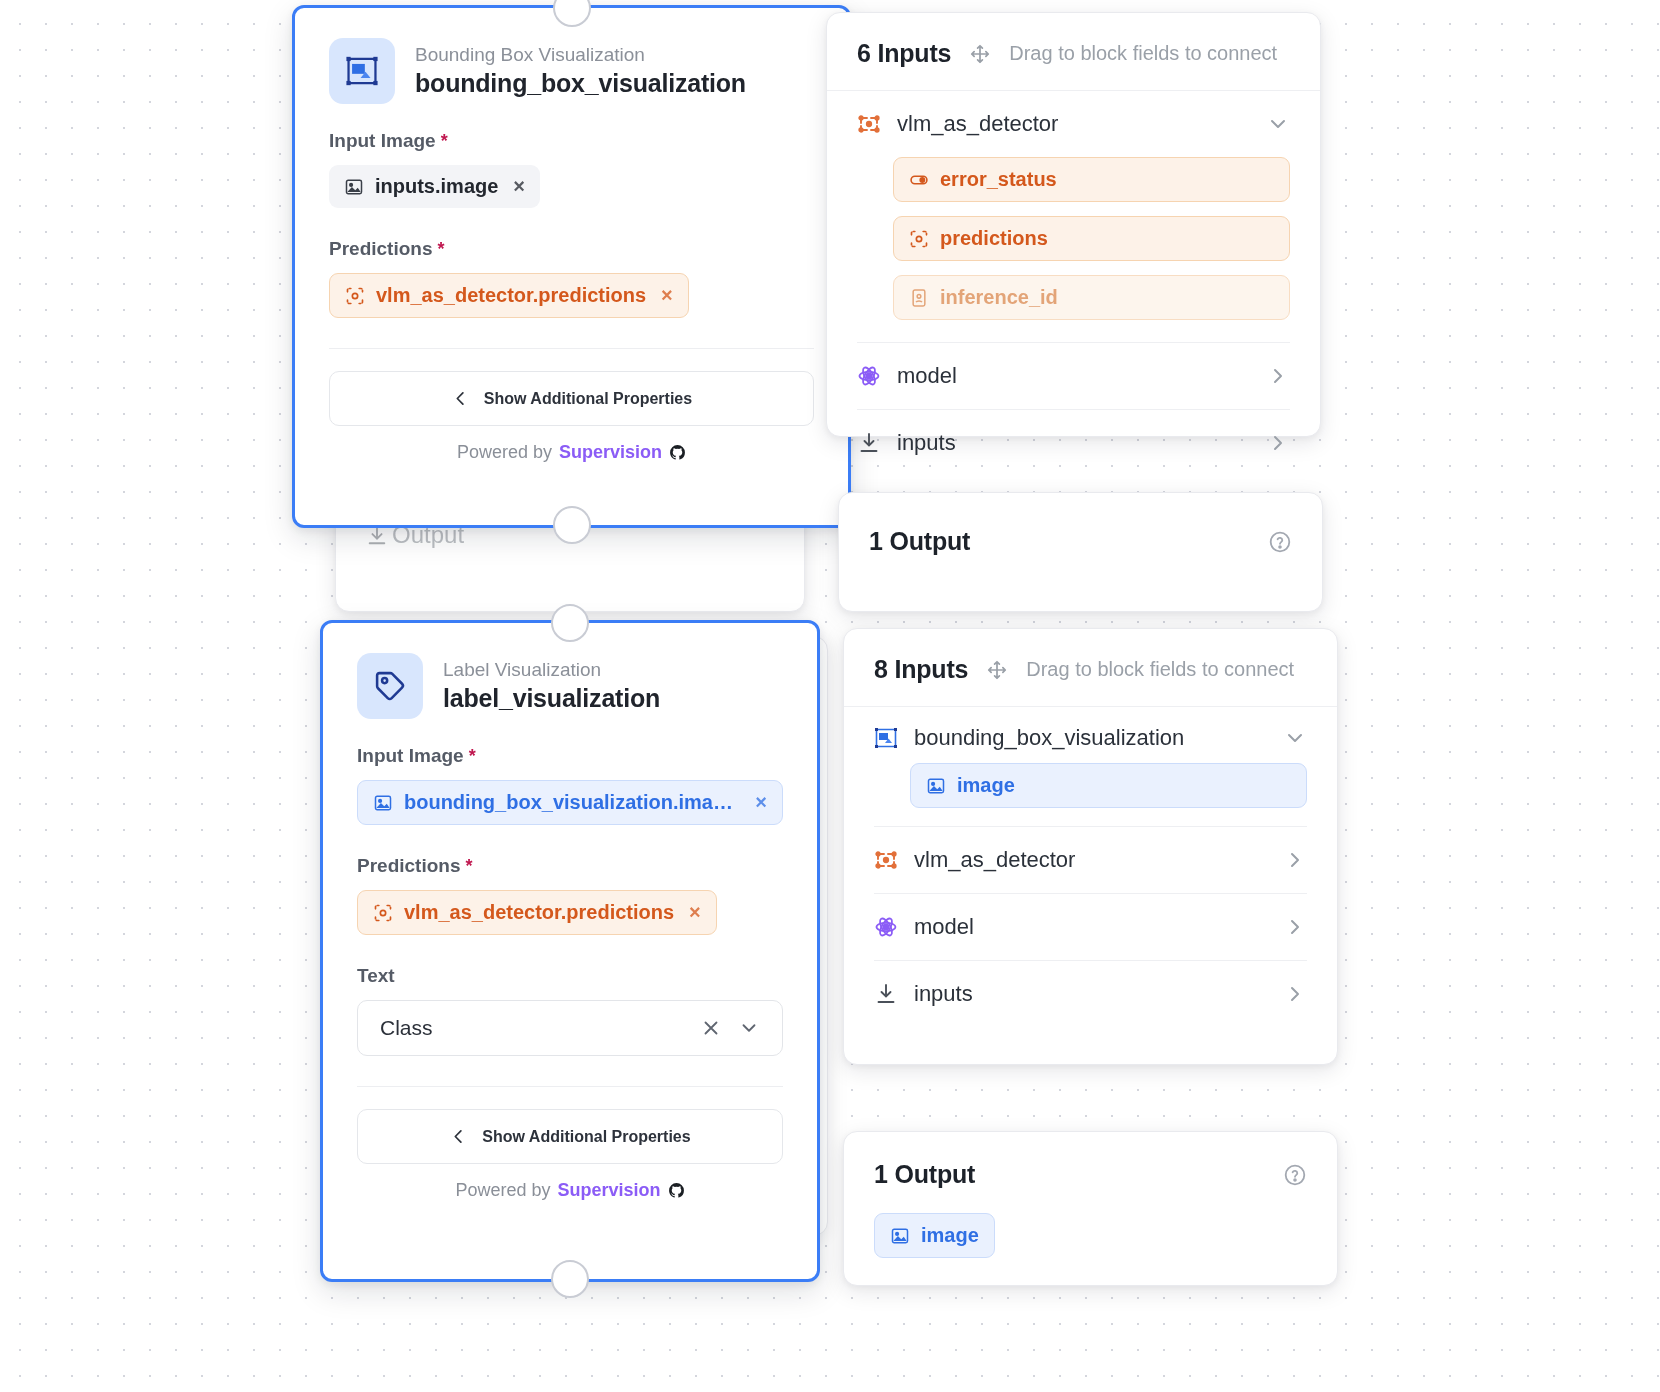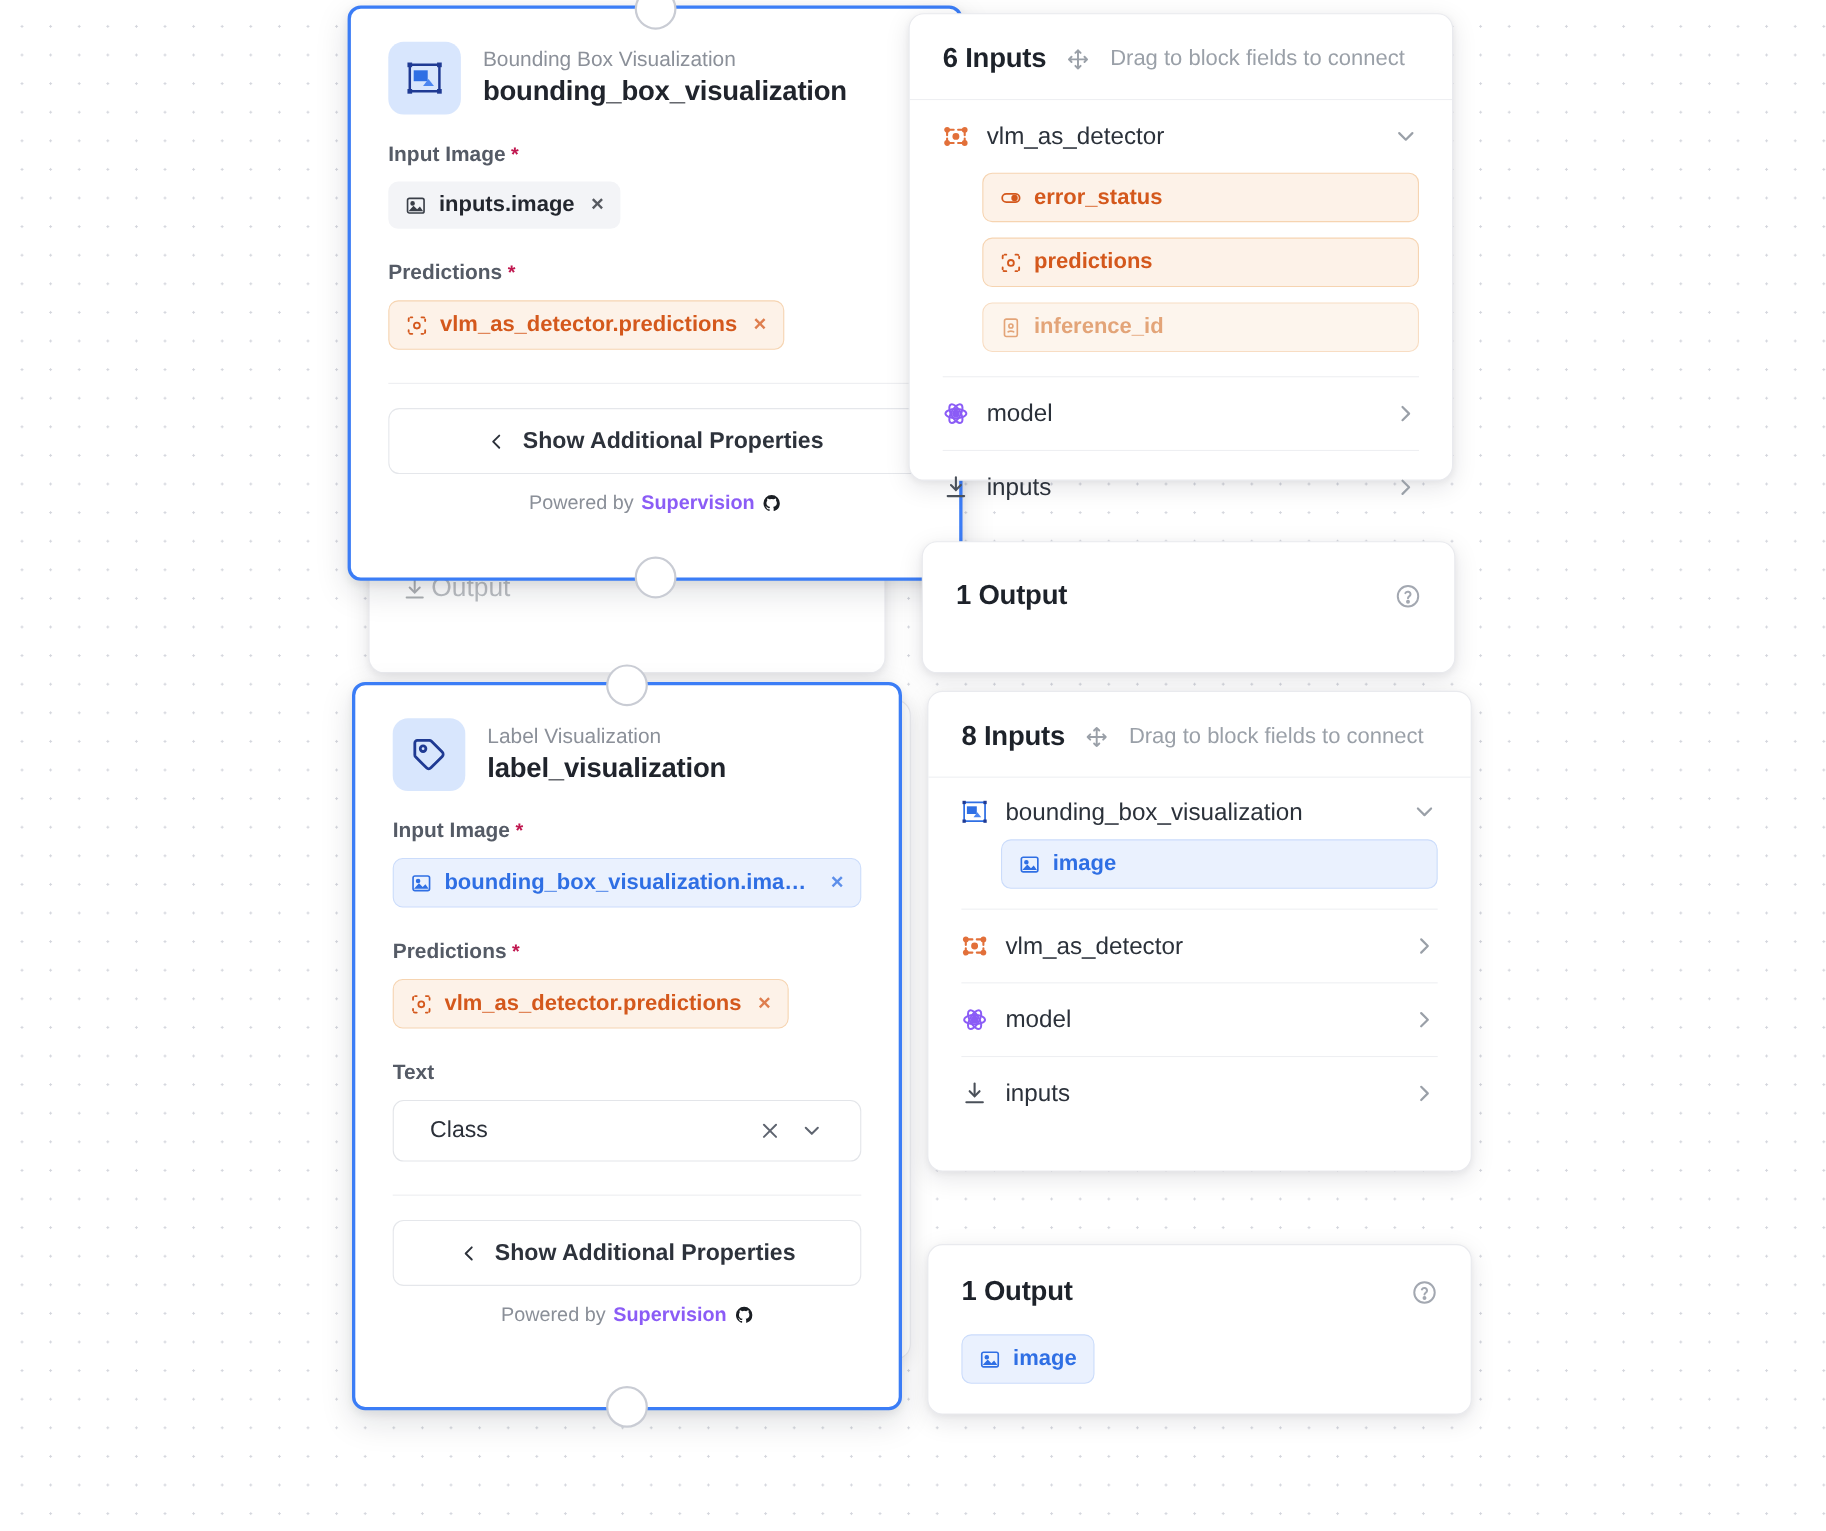--- a/index.html
+++ b/index.html
@@ -87,37 +87,37 @@
   .field-block { margin-bottom: 30px; }
 
   .divider { height: 1px; background: #edeef1; margin: 8px 0 22px 0; }
 
   .ghost-btn {
     width: 100%;
     display: flex; align-items: center; justify-content: center; gap: 14px;
     border: 1px solid #e5e7eb; border-radius: 10px;
     background: #ffffff;
     padding: 17px 0;
-    font-size: 21px; color: #2d323b; font-weight: 600;
+    font-size: 16px; color: #2d323b; font-weight: 600;
   }
 
   .powered {
     margin-top: 16px;
     text-align: center;
     font-size: 18px; color: #8a8f98;
     display: flex; align-items: center; justify-content: center; gap: 7px;
   }
   .powered .sv { color: #8b5cf6; font-weight: 700; }
 
   .select-box {
     width: 100%;
     display: flex; align-items: center;
     border: 1px solid #e3e5e9; border-radius: 10px;
     background: #fff;
-    padding: 15px 33px;
+    padding: 15px 22px;
     font-size: 21px; color: #2b3039;
   }
   .select-box .sel-val { flex: 1; }
   .select-actions { display: flex; align-items: center; gap: 16px; color: #5f6570; }
 
   
   .panel-head {
     display: flex; align-items: center; gap: 18px;
     padding: 26px 30px 22px 30px;
   }
@@ -161,21 +161,21 @@
         <svg width="22" height="22" viewBox="0 0 24 24" fill="none" stroke="#4a5059" stroke-width="2" stroke-linecap="round">
             <path d="M12 3v12"></path>
             <path d="M7 11l5 5 5-5"></path>
             <path d="M4 21h16"></path>
           </svg>
       </span>
       <span style="font-size:24px;color:#6b717a;">Output</span>
     </div>
   </div>
 
-  <div class="block-node" style="left:316px; top:5px; width:559px; height:523px;">
+  <div class="block-node" style="left:292px; top:5px; width:559px; height:523px;">
     <div class="handle top"></div>
     <div class="handle bottom"></div>
 
     <div class="block-inner">
       <div class="node-head">
         <div class="node-icon-box">
           <svg width="34" height="34" viewBox="0 0 24 24" fill="none">
             <rect x="2.5" y="3.5" width="19" height="17" rx="1.5" stroke="#1f3a93" stroke-width="1.6"></rect>
             <rect x="1" y="2" width="3" height="3" fill="#1f3a93"></rect>
               <rect x="20" y="2" width="3" height="3" fill="#1f3a93"></rect>

